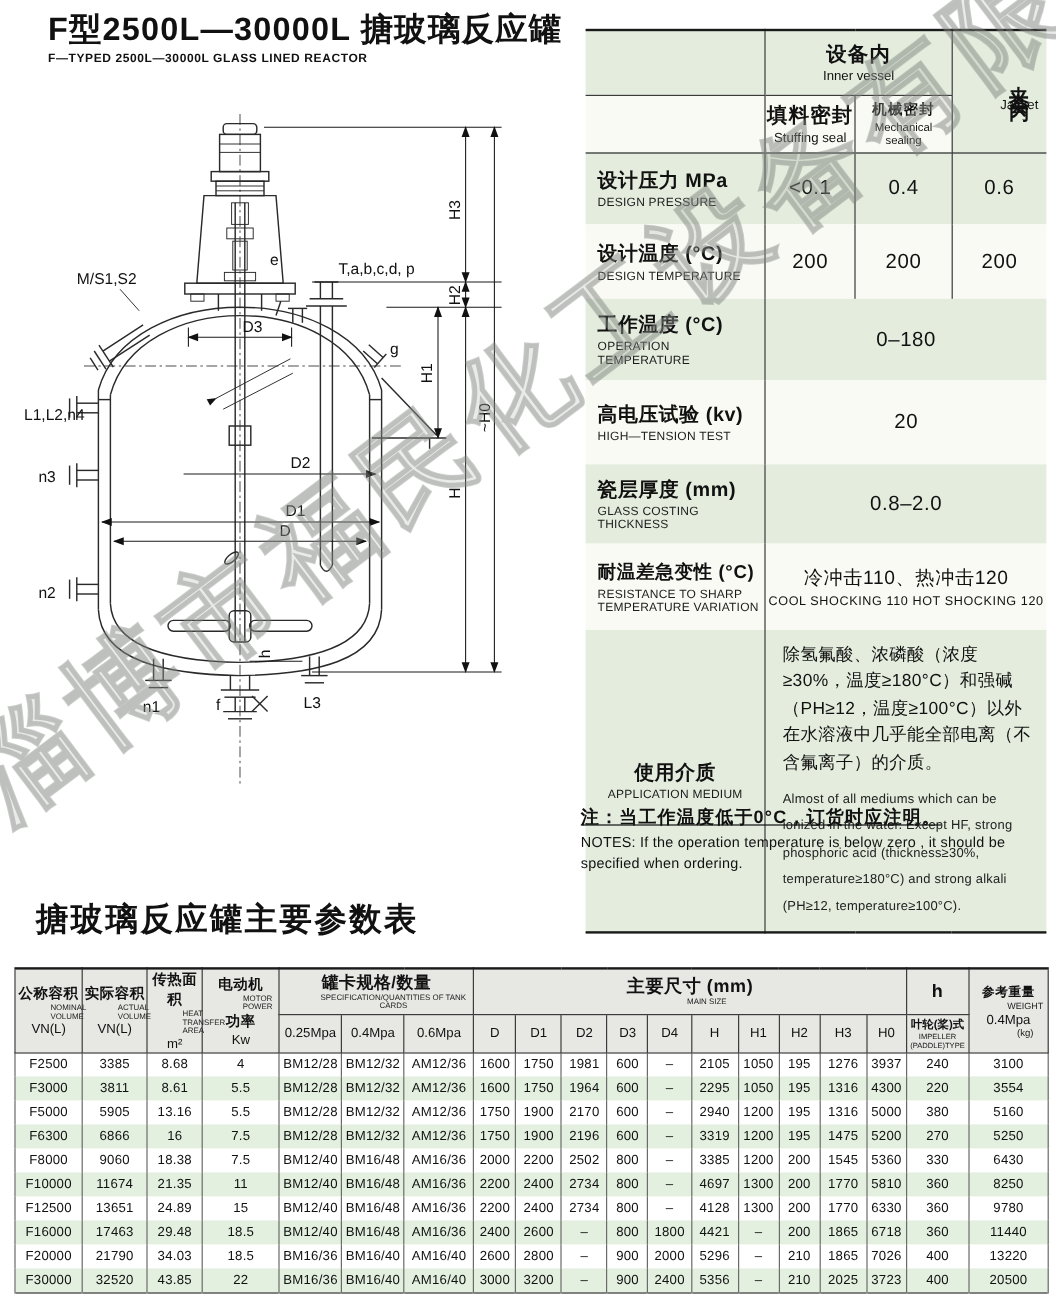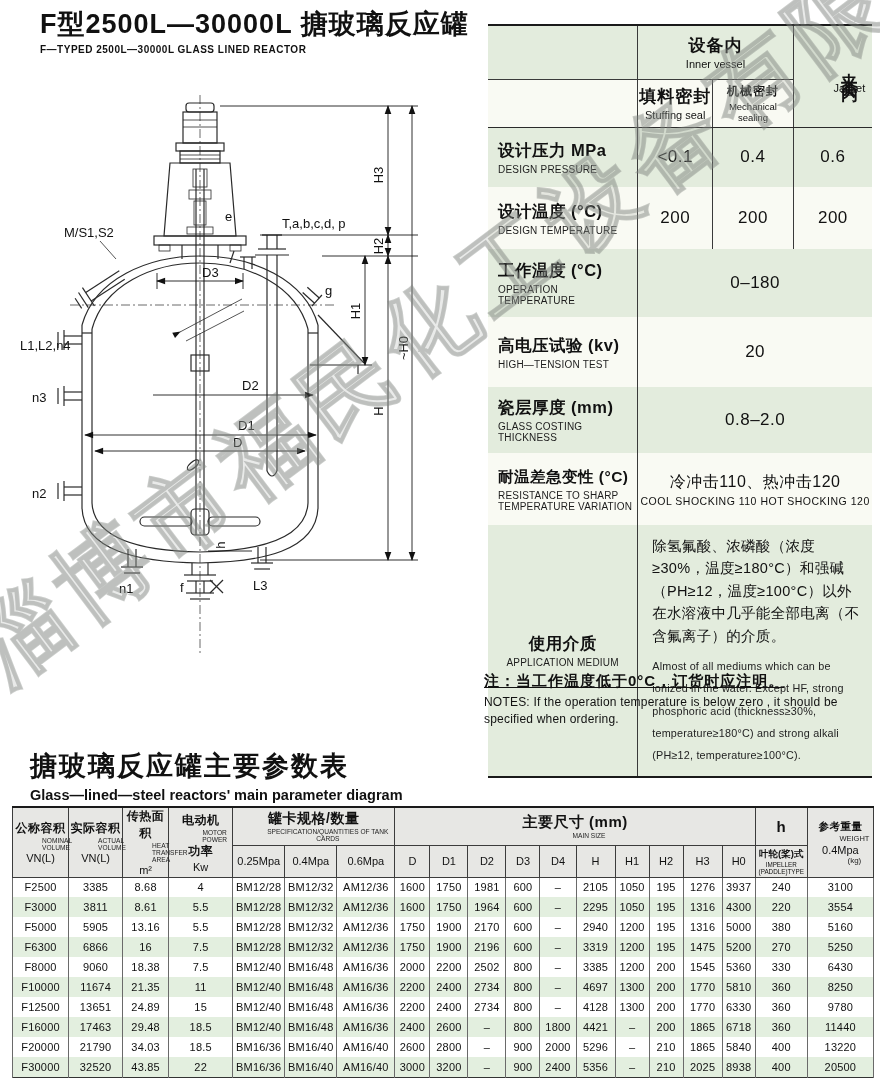--- a/index.html
+++ b/index.html
@@ -370,21 +370,20 @@
     </table>
 </div>
 
 <div class="notes">
   <div class="cn">注：当工作温度低于0°C，订货时应注明。</div>
   <div class="en">NOTES: If the operation temperature is below zero , it should be specified when ordering.</div>
 </div>
 
 <div class="param-title">
   <div class="cn">搪玻璃反应罐主要参数表</div>
-  <div class="en">Glass—lined—steel reactors'  main parameter diagram</div>
 </div>
 
 <div class="param-wrap">
 <table class="param">
   <colgroup>
     <col style="width:56px">
         <col style="width:54px">
         <col style="width:46px">
         <col style="width:64px">
     <col style="width:52px">
@@ -643,42 +642,42 @@
           <td>AM16/40</td>
           <td>2600</td>
           <td>2800</td>
           <td>–</td>
           <td>900</td>
           <td>2000</td>
           <td>5296</td>
           <td>–</td>
           <td>210</td>
           <td>1865</td>
-          <td>5840</td>
+          <td>7026</td>
           <td>400</td>
           <td>13220</td>
         </tr>
         <tr class="alt">
           <td>F30000</td>
           <td>32520</td>
           <td>43.85</td>
           <td>22</td>
           <td>BM16/36</td>
           <td>BM16/40</td>
           <td>AM16/40</td>
           <td>3000</td>
           <td>3200</td>
           <td>–</td>
           <td>900</td>
           <td>2400</td>
           <td>5356</td>
           <td>–</td>
           <td>210</td>
           <td>2025</td>
-          <td>8938</td>
+          <td>3723</td>
           <td>400</td>
           <td>20500</td>
         </tr>
       </tbody>
 </table>
 </div>
 
 <div class="watermark">淄博市福民化工设备有限公司</div>
 
 </body></html>

